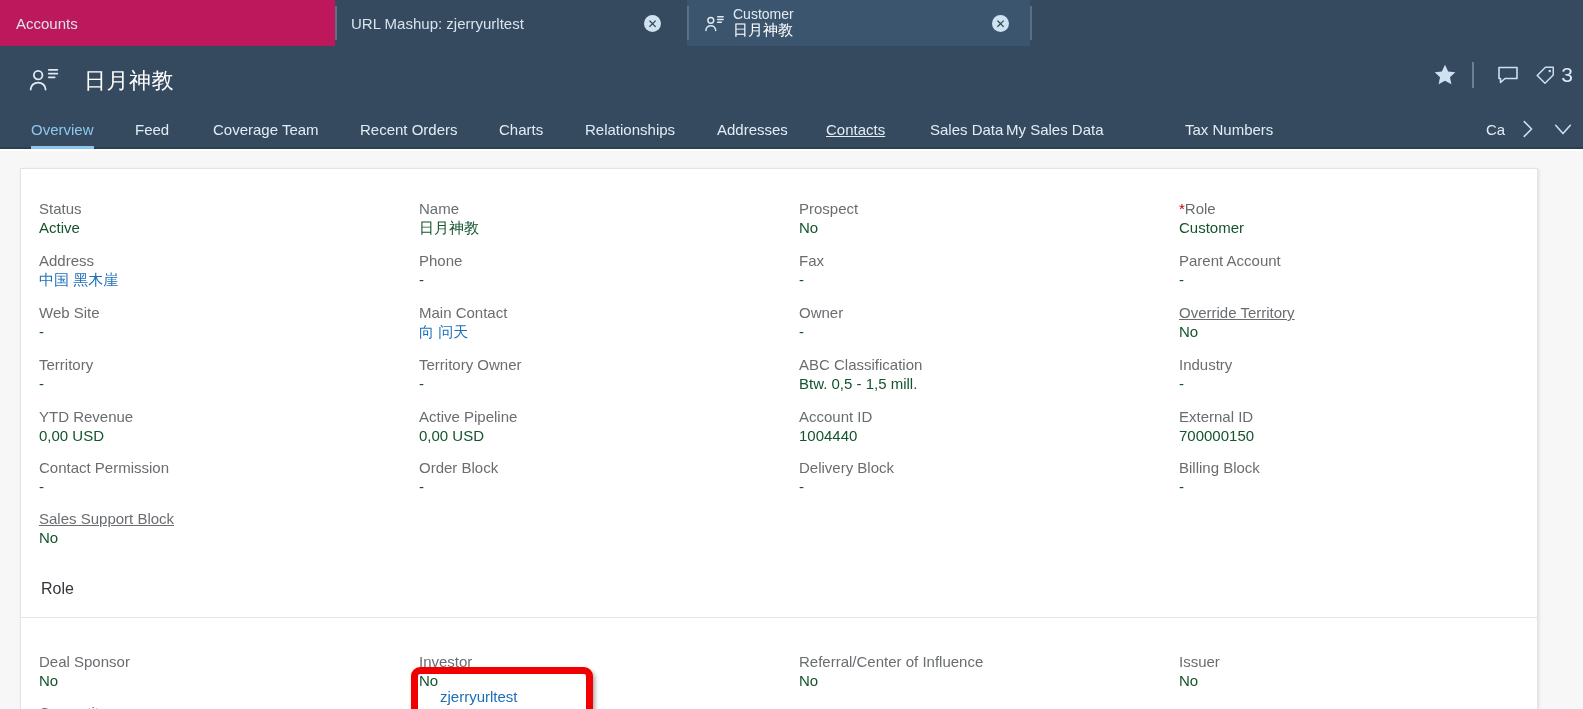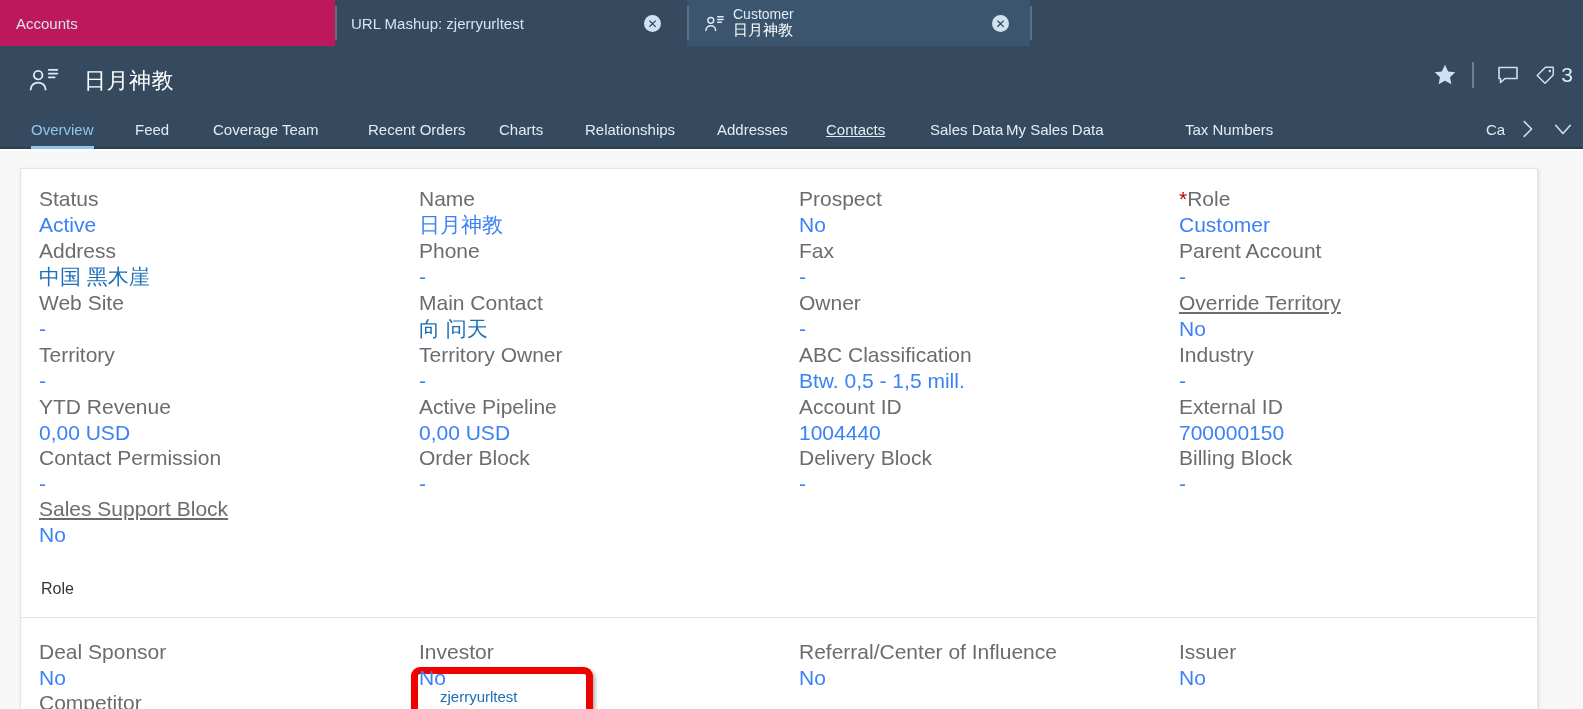--- a/index.html
+++ b/index.html
@@ -117,27 +117,28 @@
     position: absolute; left: 20px; top: 168px;
     width: 1518px; height: 541px;
     background: #ffffff;
     border: 1px solid #e4e4e4;
     border-bottom: none;
     box-shadow: 1px 1px 3px rgba(0,0,0,.10);
   }
 
   .field {
     position: absolute;
-    font-size: 21px;
+    font-size: 15px;
     line-height: 1.26;
+    margin-top: 14px;
   }
   .field .lbl { color: #6a6d70; white-space: nowrap; }
   .field .lbl.link { text-decoration: underline; }
   .field .lbl .req { color: #b00; }
-  .field .val { color: #3b82f6; white-space: nowrap; }
+  .field .val { color: #14532d; white-space: nowrap; }
   .field .val.link { color: #1d6eb8; }
 
   .section-title {
     position: absolute;
     font-size: 16px; color: #32363a;
   }
   .divider {
     position: absolute; height: 1px; background: #e5e5e5;
   }
 
@@ -228,21 +229,21 @@
 <div id="navbar">
   <div class="nav-tab active" style="left:31px;">
       <span>Overview</span>
     </div>
   <div class="nav-tab" style="left:135px;">
       <span>Feed</span>
     </div>
   <div class="nav-tab" style="left:213px;">
       <span>Coverage Team</span>
     </div>
-  <div class="nav-tab" style="left:368px;text-align:center;">
+  <div class="nav-tab" style="left:360px;text-align:center;">
       <span>Recent Orders</span>
     </div>
   <div class="nav-tab" style="left:499px;">
       <span>Charts</span>
     </div>
   <div class="nav-tab" style="left:585px;">
       <span>Relationships</span>
     </div>
   <div class="nav-tab" style="left:717px;">
       <span>Addresses</span>

